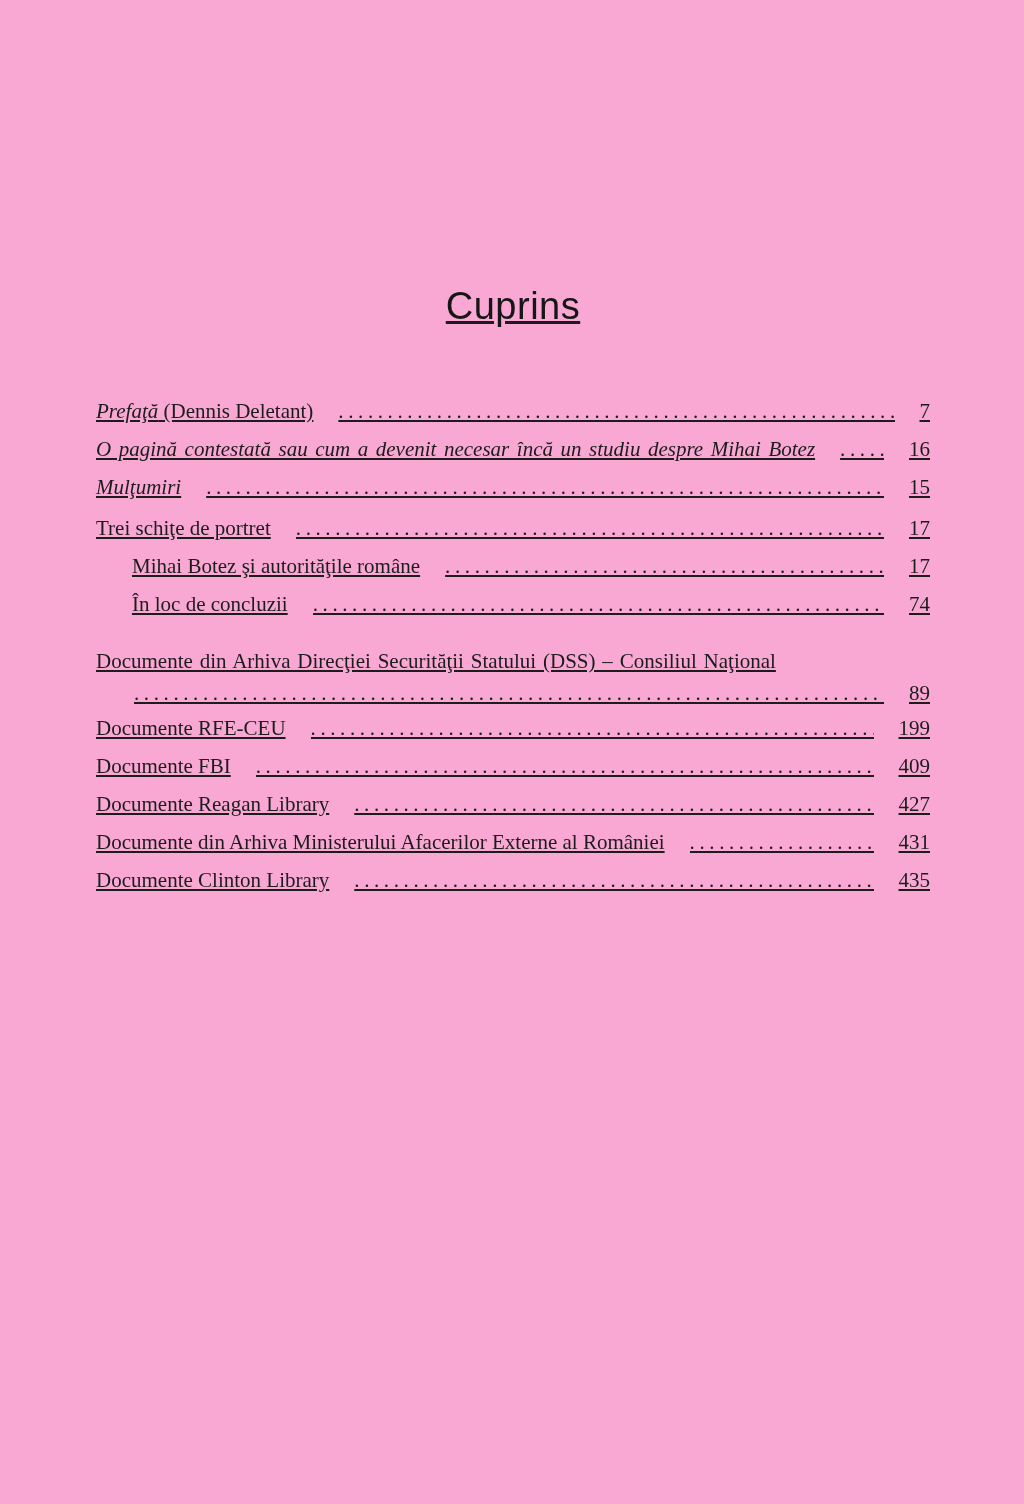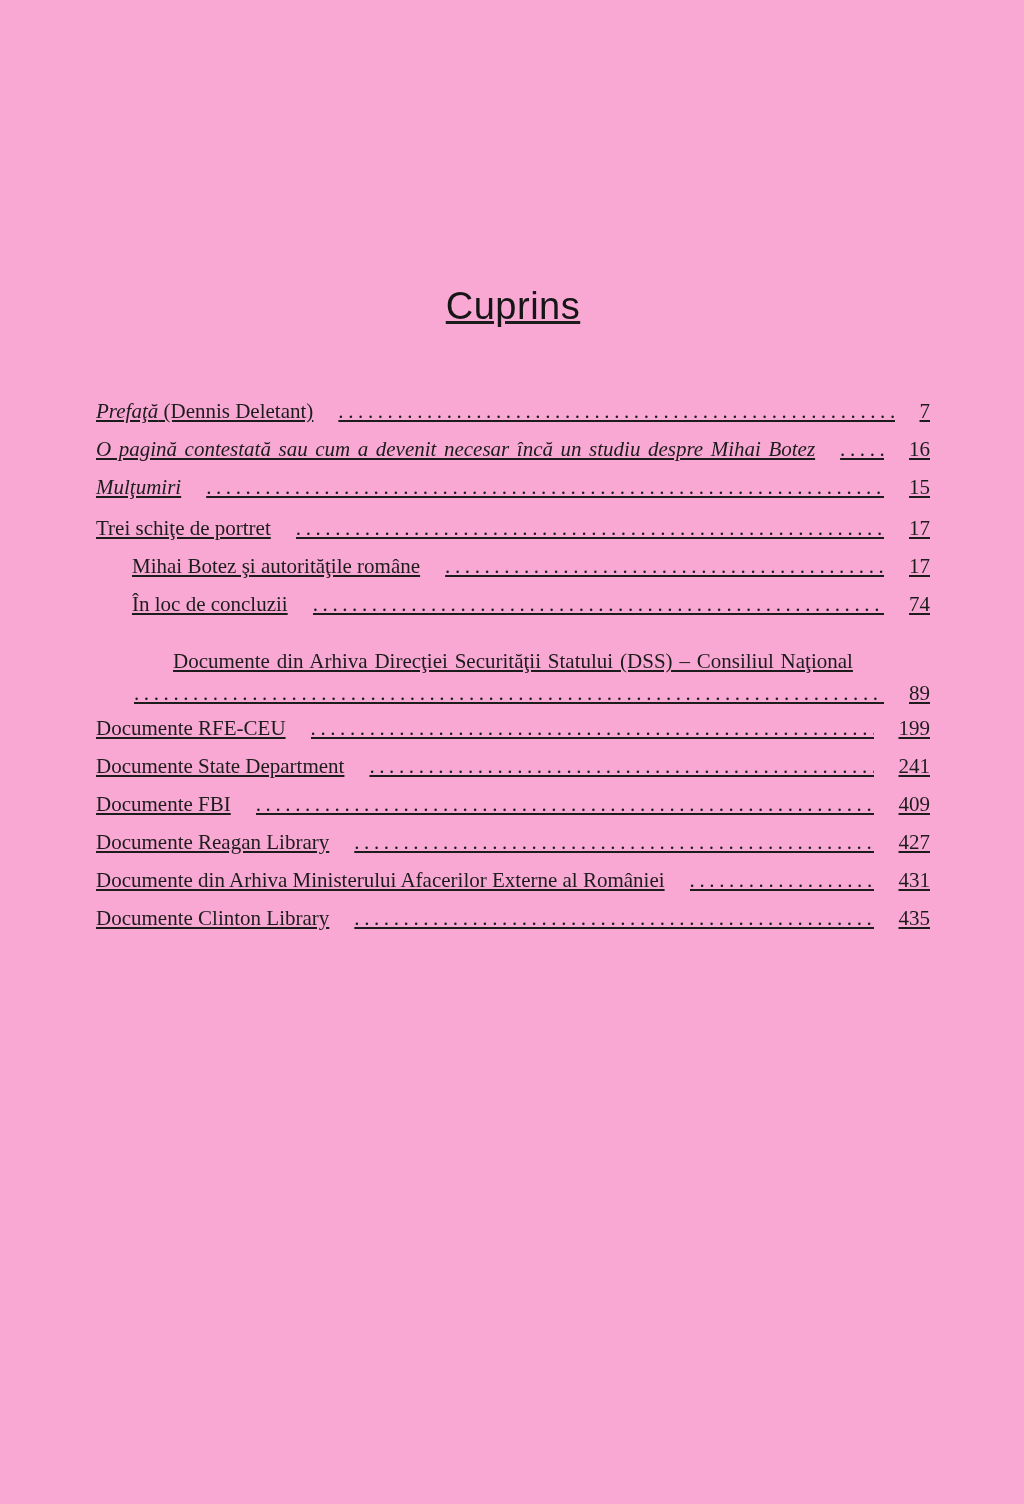--- a/index.html
+++ b/index.html
@@ -38,21 +38,20 @@
     align-items: baseline;
     line-height: 30px;
     margin-bottom: 8px;
     gap: 20px;
   }
   .row-line {
     display: block;
     line-height: 30px;
     margin-bottom: 2px;
     white-space: nowrap;
-    text-align: center;
   }
   .gap-sm { margin-top: 11px; align-items: flex-end; }
   .gap-lg { margin-top: 27px; }
   .indent { padding-left: 36px; justify-content: center; }
   .indent-sm { padding-left: 33px; }
   .after-wrap { margin-bottom: 5px; }
   .lbl { white-space: nowrap; flex: 0 0 auto; }
   .italic { font-style: italic; }
   .spread { word-spacing: 2.3px; }
   .spread-sm { word-spacing: 1.6px; }
@@ -127,25 +126,20 @@
       <span class="pg">89</span>
     </div>
 
     <div class="row">
       <span class="lbl">Documente RFE-CEU</span>
       <span class="dots"></span>
       <span class="pg">199</span>
     </div>
 
 
-    <div class="row">
-      <span class="lbl">Documente State Department</span>
-      <span class="dots"></span>
-      <span class="pg">241</span>
-    </div>
 
     <div class="row">
       <span class="lbl">Documente FBI</span>
       <span class="dots"></span>
       <span class="pg">409</span>
     </div>
 
     <div class="row">
       <span class="lbl">Documente Reagan Library</span>
       <span class="dots"></span>

